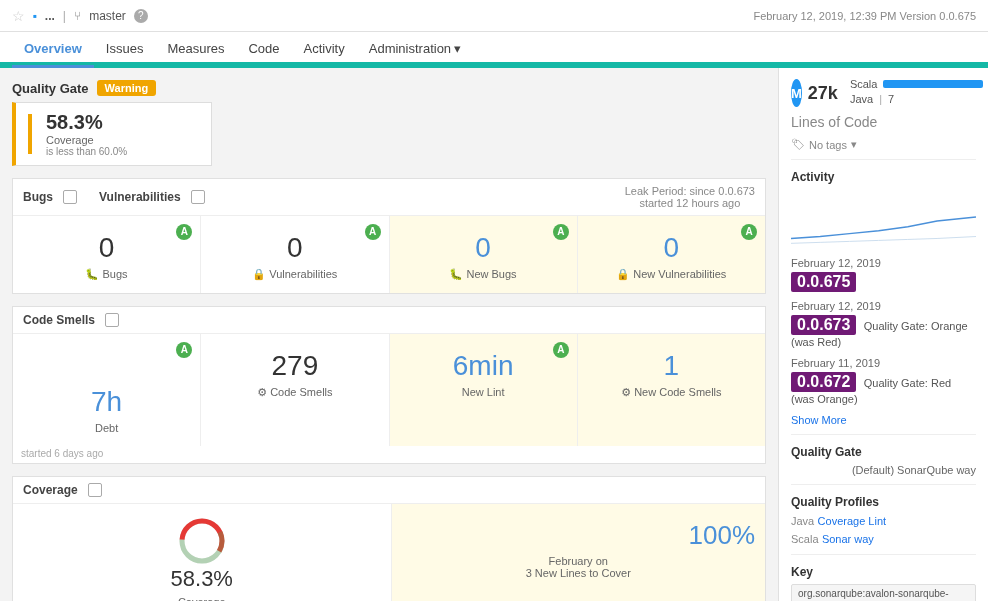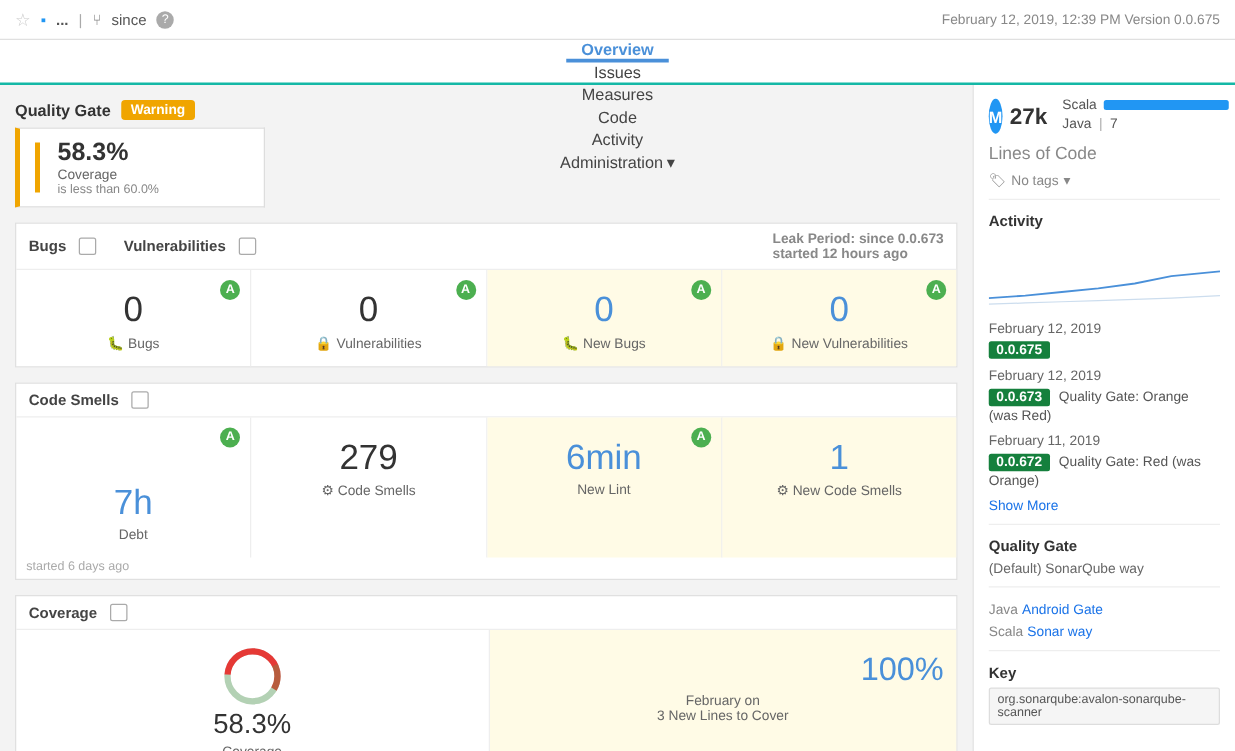--- a/index.html
+++ b/index.html
@@ -15,27 +15,25 @@
       justify-content: space-between;
       height: 32px;
     }
     .top-bar-left { display: flex; align-items: center; gap: 8px; font-size: 12px; color: #555; }
     .top-bar-right { font-size: 11px; color: #888; }
     .star-icon { color: #ccc; font-size: 14px; }
 
     
     .nav-bar {
       background: #fff;
-      border-bottom: 2px solid #14b8a6;
+      border-bottom: 6px solid #14b8a6;
       padding: 0 12px;
       display: flex;
-      align-items: center;
       height: 36px;
       gap: 0;
-      flex-direction: column;
     }
     .nav-item {
       padding: 0 12px;
       height: 36px;
       display: flex;
       align-items: center;
       cursor: pointer;
       font-size: 13px;
       color: #444;
       border-bottom: 3px solid transparent;
@@ -169,33 +167,33 @@
       height: 60px;
       position: relative;
       margin-bottom: 8px;
     }
     .activity-chart svg { width: 100%; height: 60px; }
 
     .version-entry { margin-bottom: 8px; }
     .version-date { font-size: 11px; color: #666; margin-bottom: 3px; }
     .version-badge {
       display: inline-block;
-      background: #15803d;
+      background: #701a75;
       color: #fff;
       border-radius: 2px;
       padding: 1px 6px;
-      font-size: 11px;
+      font-size: 16px;
       font-weight: bold;
       margin-right: 4px;
     }
     .version-note { font-size: 11px; color: #555; }
     .show-more { font-size: 11px; color: #1a73e8; cursor: pointer; margin-top: 4px; }
 
     .quality-gate-sidebar { margin-top: 10px; }
-    .qg-label { font-size: 11px; color: #666; }
+    .qg-label { font-size: 11px; color: #666; text-align: right; }
 
     .qp-section { margin-top: 10px; }
     .qp-lang { font-size: 11px; color: #888; }
     .qp-link { color: #1a73e8; font-size: 11px; text-decoration: none; cursor: pointer; }
 
     .key-section { margin-top: 10px; }
     .key-value { background: #f5f5f5; border: 1px solid #ddd; border-radius: 2px; padding: 3px 6px; font-size: 10px; color: #555; width: 100%; }
 
     
     .section-divider { width: 100%; height: 1px; background: #eee; margin: 8px 0; }
@@ -213,21 +211,21 @@
 </head>
 <body>
 
 <div class="top-bar">
   <div class="top-bar-left">
     <span class="star-icon">☆</span>
     <span style="color:#2196f3;">▪</span>
     <span style="font-weight:bold;">...</span>
     <span style="color:#aaa;">|</span>
     <span style="color:#888;">⑂</span>
-    <span>since</span>
+    <span>master</span>
     <span style="background:#aaa;color:#fff;border-radius:50%;width:14px;height:14px;display:inline-flex;align-items:center;justify-content:center;font-size:10px;cursor:pointer;">?</span>
   </div>
   <div class="top-bar-right">February 12, 2019, 12:39 PM  Version 0.0.675</div>
 </div>
 
 <div class="nav-bar">
   <div class="nav-item active">Overview</div>
   <div class="nav-item">Issues</div>
   <div class="nav-item">Measures</div>
   <div class="nav-item">Code</div>
@@ -256,21 +254,21 @@
         </div>
       </div>
     </div>
 
     <div class="metric-section">
       <div class="metric-section-header">
         <span>Bugs</span>
         <span class="link-icon"></span>
         <span style="margin-left:16px;">Vulnerabilities</span>
         <span class="link-icon"></span>
-        <span style="margin-left:auto;font-weight:bold;font-size:11px;color:#888;text-align:left;">
+        <span style="margin-left:auto;font-weight:normal;font-size:11px;color:#888;text-align:center;">
           <span>Leak Period: since 0.0.673</span><br>
           <span>started 12 hours ago</span>
         </span>
       </div>
       <div class="metric-grid">
 
         <div class="metric-cell" style="flex:1;">
           <span class="a-badge">A</span>
           <div class="metric-value">0</div>
           <div class="metric-label">
@@ -441,23 +439,24 @@
     <div class="section-divider"></div>
 
     <div class="quality-gate-sidebar">
       <div class="sidebar-section-title">Quality Gate</div>
       <div class="qg-label">(Default) SonarQube way</div>
     </div>
 
     <div class="section-divider"></div>
 
     <div class="qp-section">
+      <div class="sidebar-section-title">Quality Profiles</div>
       <div style="margin-bottom:4px;">
         <span class="qp-lang">Java</span>
-        <a class="qp-link">Android Gate</a>
+        <a class="qp-link">Coverage Lint</a>
       </div>
       <div>
         <span class="qp-lang">Scala</span>
         <a class="qp-link">Sonar way</a>
       </div>
     </div>
 
     <div class="section-divider"></div>
 
     <div class="key-section">

